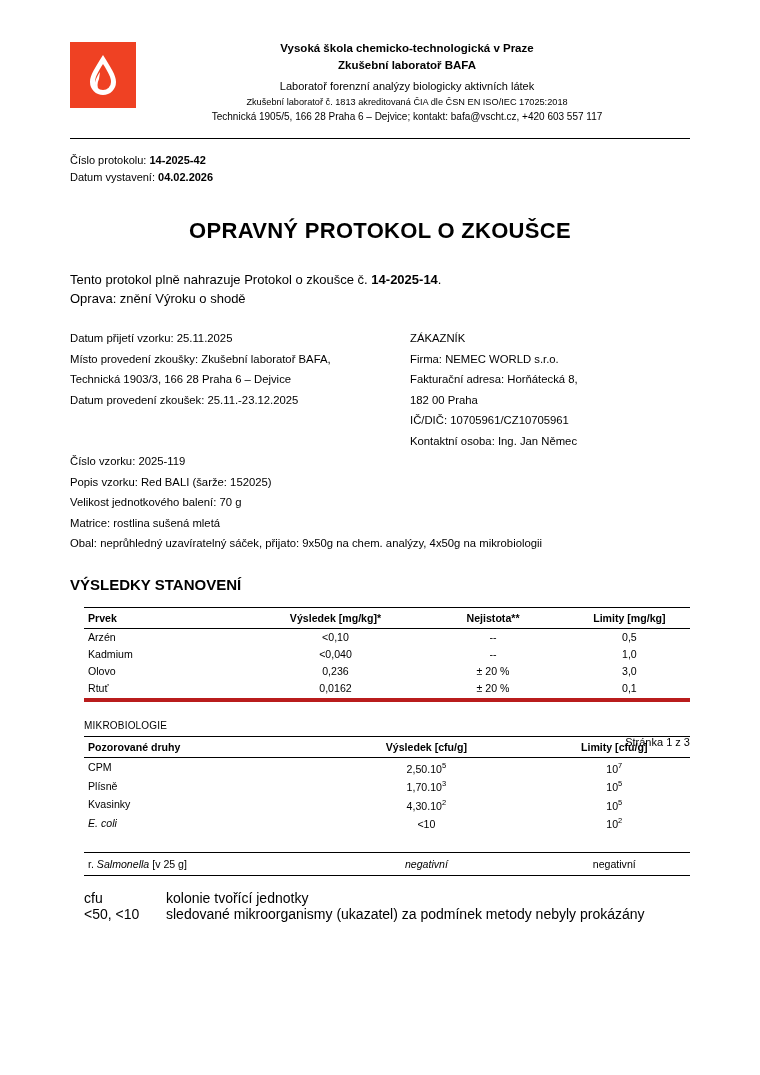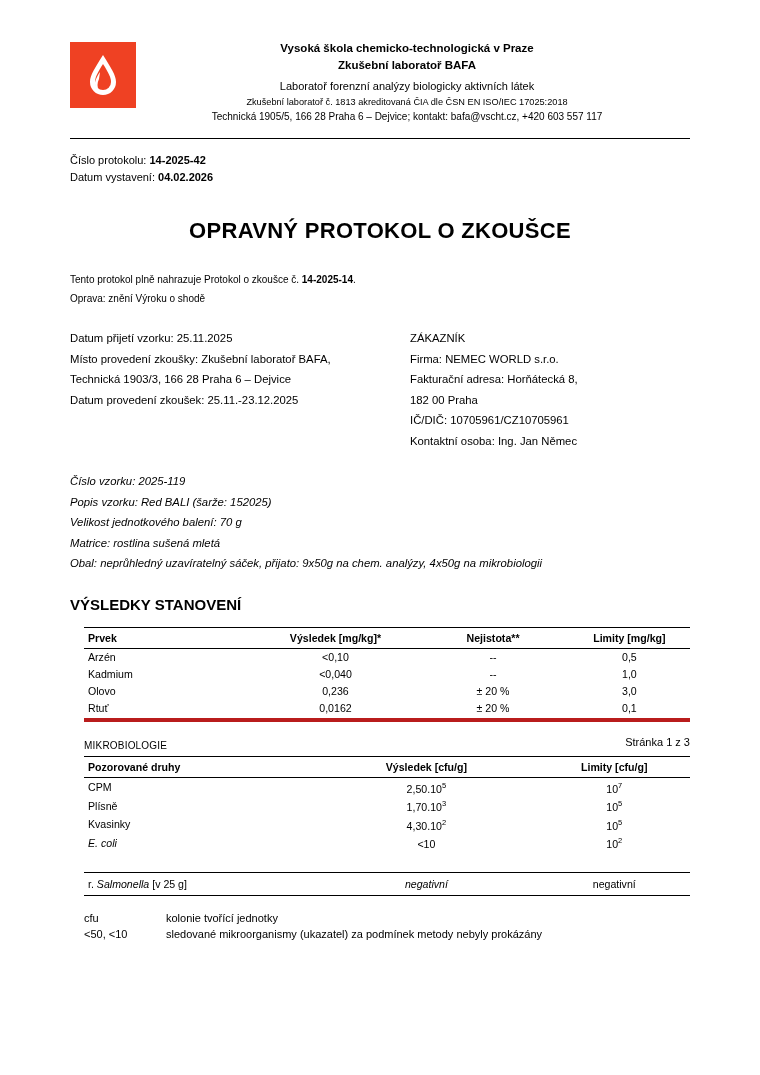--- a/index.html
+++ b/index.html
@@ -82,40 +82,38 @@
 
   h1.title {
     text-align: center;
     font-size: 22px;
     font-weight: bold;
     letter-spacing: 0.3px;
     margin: 32px 0 26px 0;
   }
 
   .replaces {
-    font-size: 10px;
+    font-size: 13px;
     line-height: 19px;
   }
 
   
   .cols {
     display: flex;
     margin-top: 20px;
     font-size: 11.3px;
     line-height: 20.5px;
   }
   .col-left { width: 340px; }
   .col-right { flex: 1; }
   .col-right .cust-title { font-size: 11.3px; }
 
   .sample-block {
-    margin-top: 20px;
     font-size: 11.3px;
     line-height: 20.5px;
-    font-style: italic;
   }
 
   h2.section {
     font-size: 15px;
     font-weight: bold;
     margin: 22px 0 14px 0;
   }
 
   .sub-head {
     font-size: 10px;
@@ -155,21 +153,21 @@
     border-top: 1px solid #000;
     border-bottom: 1px solid #000;
     padding: 5px 4px;
     text-align: center;
   }
   .salmo td.l { text-align: left; }
   .ital { font-style: italic; }
 
   .legend {
     margin: 14px 0 0 14px;
-    font-size: 11px;
+    font-size: 14px;
     line-height: 16px;
   }
   .legend .lrow { display: flex; }
   .legend .lkey { width: 82px; flex: 0 0 82px; }
 
   .footer {
     position: absolute;
     right: 70px;
     bottom: 56px;
     font-size: 11px;

